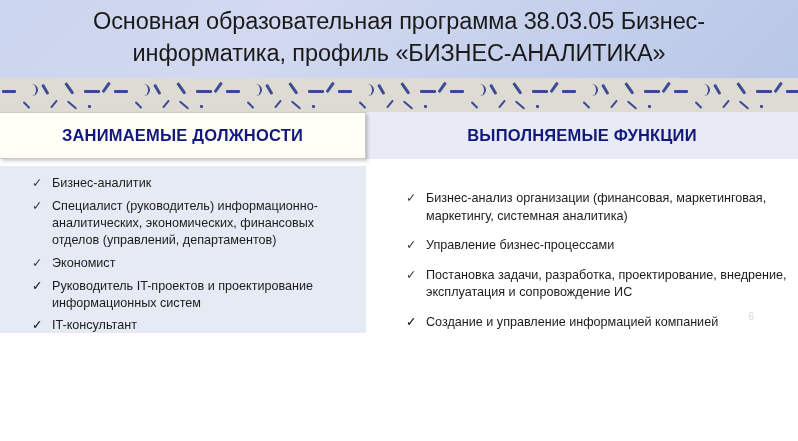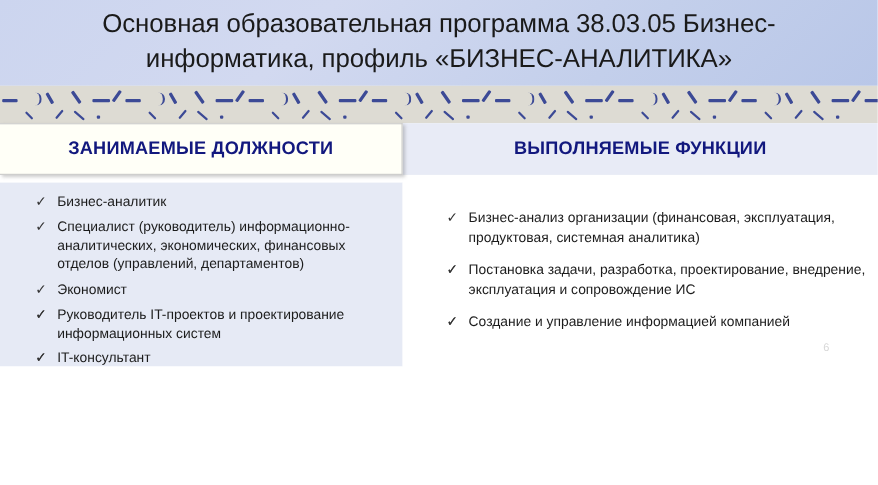--- a/index.html
+++ b/index.html
@@ -282,22 +282,22 @@
       <li><span class="tick">✓</span><span>Бизнес-аналитик</span></li>
       <li><span class="tick">✓</span><span>Специалист (руководитель) информационно-аналитических, экономических, финансовых отделов (управлений, департаментов)</span></li>
       <li><span class="tick">✓</span><span>Экономист</span></li>
       <li><span class="tick">✓</span></li>
       <li><span class="tick">✓</span><span>Руководитель IT-проектов и проектирование информационных систем</span></li>
       <li><span class="tick">✓</span></li>
       <li><span class="tick">✓</span><span>IT-консультант</span></li>
       <li><span class="tick">✓</span><span>Постановка по дизайну</span></li>
     </ul>
   <ul class="checklist list-right" id="list-right">
-      <li><span class="tick">✓</span><span>Бизнес-анализ организации (финансовая, эксплуатация, продуктовая, системная аналитика)</span></li>
-      <li><span class="tick">✓</span></li>
+      <li><span class="tick">✓</span><span>Бизнес-анализ организации (финансовая, маркетинговая, маркетингу, системная аналитика)</span></li>
+      <li><span class="tick">✓</span><span>Управление бизнес-процессами</span></li>
       <li><span class="tick">✓</span><span>Постановка задачи, разработка, проектирование, внедрение, эксплуатация и сопровождение ИС</span></li>
       <li><span class="tick">✓</span></li>
       <li><span class="tick">✓</span><span>Создание и управление информацией компанией</span></li>
     </ul>
 
   <div class="page-num">6</div>
 
 </div>
 
 </body></html>

